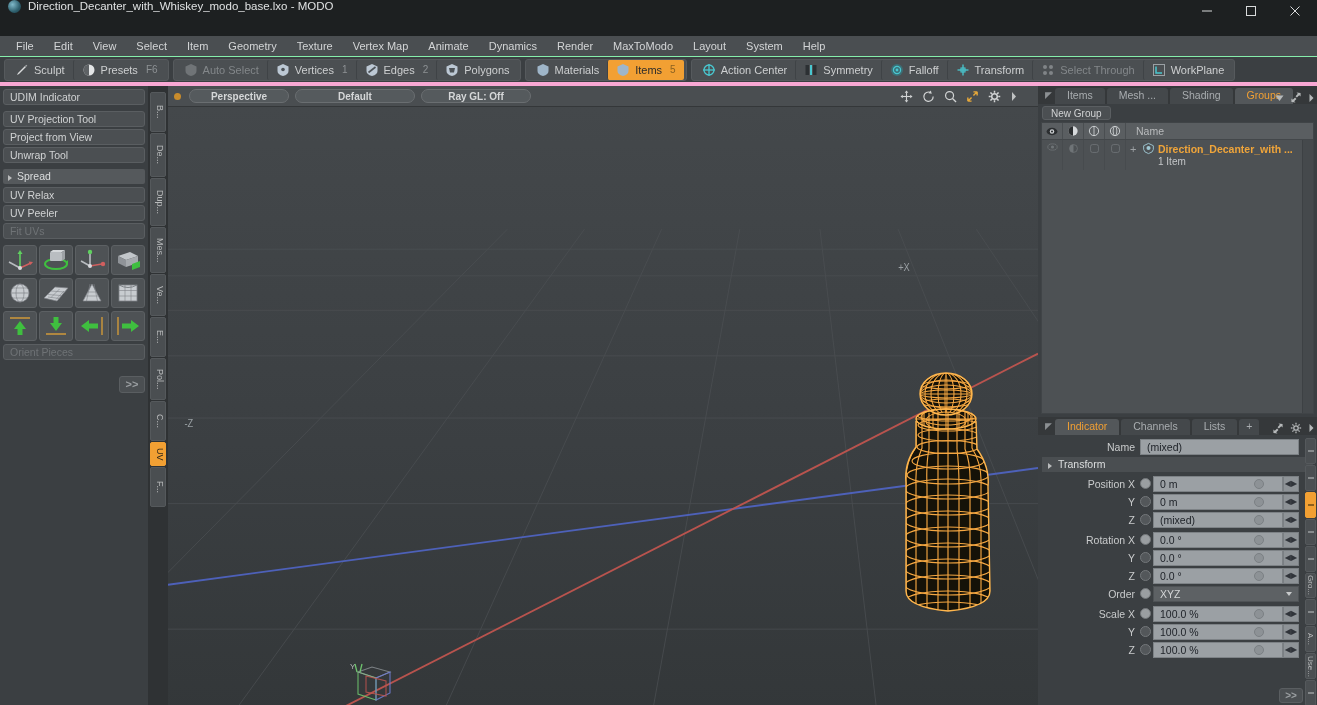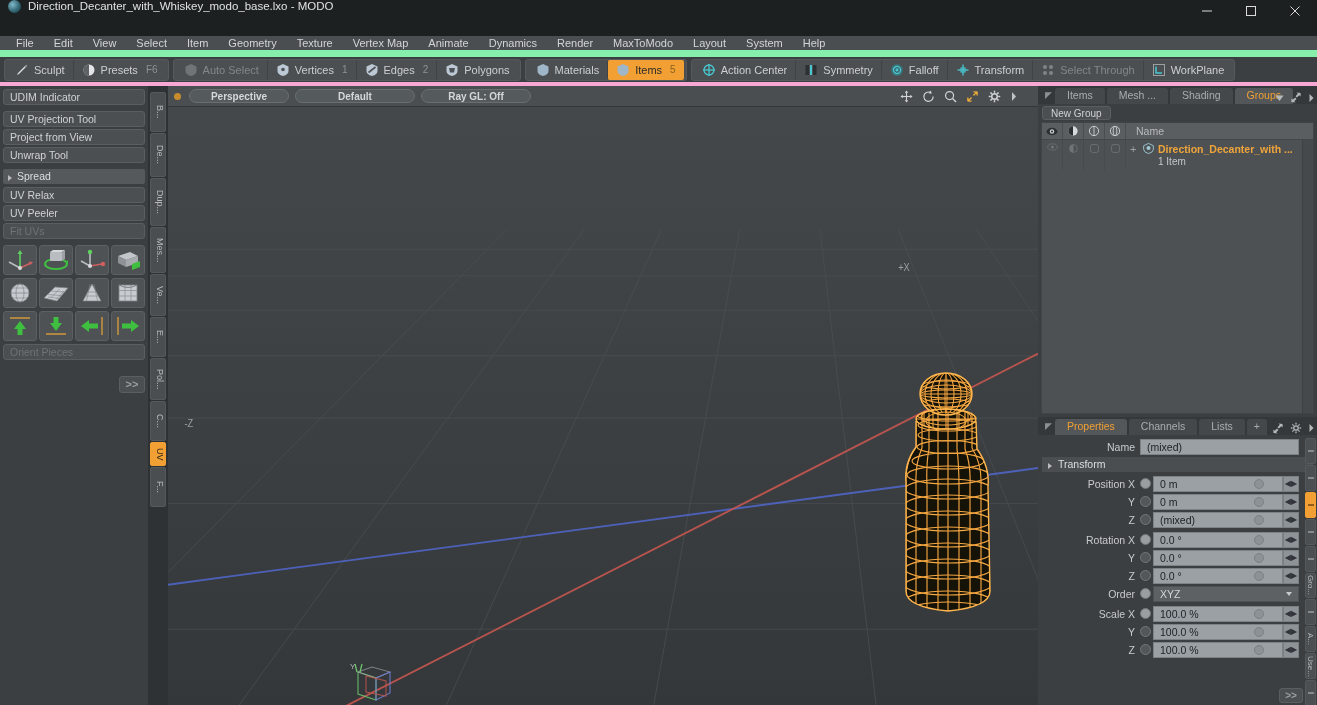--- a/index.html
+++ b/index.html
@@ -27,21 +27,21 @@
   .win-btns { position: absolute; right: 0; top: 0; height: 21px; display: flex; }
   .win-btn {
     width: 44px; height: 21px; display: flex; align-items: center; justify-content: center;
     color: #d8dadb;
   }
   .win-btn svg { display: block; }
 
   
   .menubar {
     height: 21px; background: #4a4e51; display: flex; align-items: center;
-    padding-left: 6px; border-bottom: 7px solid #86efac;
+    padding-left: 6px; border-bottom: 1px solid #86efac;
   }
   .menu-item {
     padding: 0 10px; height: 21px; line-height: 21px; font-size: 11px; color: #d3d5d6;
     white-space: nowrap;
   }
 
   
   .toolbar {
     height: 29px; background: #3b3f42; display: flex; align-items: center;
     padding: 0 4px; gap: 4px; border-bottom: 4px solid #f9a8d4;
@@ -796,21 +796,21 @@
           </div>
           <div class="gl-sub">1 Item</div>
         </div>
       </div>
       <div class="gl-scroll"></div>
     </div>
 
     <div class="props">
       <div class="tabrow">
         <div class="corner">◤</div>
-        <div class="ptab active">Properties</div>
+        <div class="ptab active">Indicator</div>
         <div class="ptab">Channels</div>
         <div class="ptab">Lists</div>
         <div class="ptab" style="padding:0 7px">+</div>
         <div class="tabrow-right">
           <svg width="12" height="11" viewBox="0 0 12 12">
               <path d="M11 1 L11 5 L9.5 3.5 L7 6 L5.5 4.5 L8 2 L6.5 0.5 Z" fill="#b6b9ba"></path>
               <path d="M1 11 L1 7 L2.5 8.5 L5 6 L6.5 7.5 L4 10 L5.5 11.5 Z" fill="#b6b9ba"></path>
             </svg>
           <svg width="12" height="12" viewBox="0 0 14 14">
               <circle cx="7" cy="7" r="2.6" fill="none" stroke="#b6b9ba" stroke-width="1.5"></circle>

